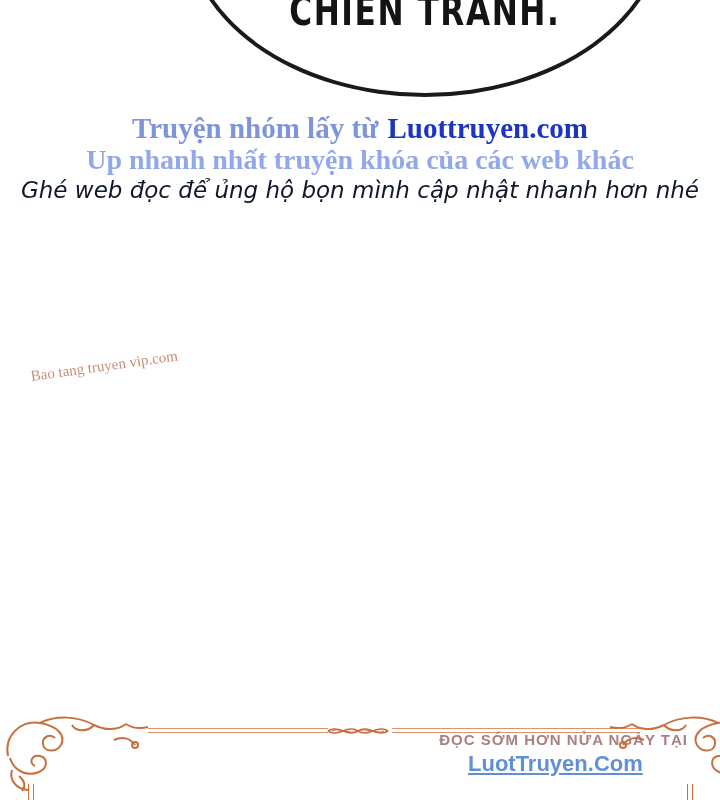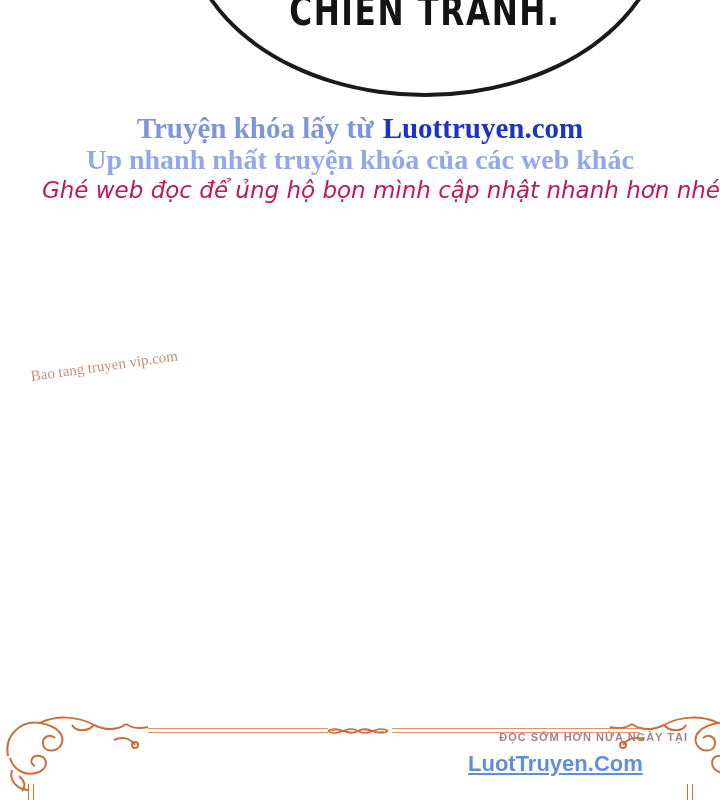--- a/index.html
+++ b/index.html
@@ -26,22 +26,21 @@
   .credits{position:absolute;left:0;top:112px;width:720px;text-align:center;}
   .credit-line1{font-family:"Liberation Serif",serif;font-weight:bold;font-size:29px;line-height:32px;}
   .credit-line1 .prefix{color:#8094da;margin-right:9px;}
   .credit-line1 .site{color:#1c33c4;}
   .credit-line2{
     font-family:"Liberation Serif",serif;font-weight:bold;font-size:28px;line-height:31px;
     color:#93a8ea;
   }
   .credit-line3{
     font-family:"DejaVu Sans",sans-serif;font-style:italic;font-size:23px;line-height:30px;
-    color:#be185d;
-    text-align:right;
+    color:#0f172a;
   }
   
   .watermark{
     position:absolute;left:32px;top:368px;
     font-family:"Liberation Serif",serif;font-size:15px;color:#bf7a5e;opacity:.85;
     transform:rotate(-8deg);transform-origin:left bottom;white-space:nowrap;
   }
   
   .rule{
     position:absolute;height:3px;box-sizing:content-box;
@@ -54,21 +53,21 @@
   .flourish-left{left:2px;}
   .flourish-right{left:606px;transform:scaleX(-1);}
   .vline{
     position:absolute;width:4px;height:16px;top:784px;
     border-left:1.5px solid #c96f3c;border-right:1.5px solid #c96f3c;z-index:3;
   }
   .vline-left{left:28px;}
   .vline-right{left:687px;}
   .teaser{
     position:absolute;left:410px;top:731px;width:278px;text-align:right;
-    font-family:"Liberation Sans",sans-serif;font-weight:bold;font-size:11px;
+    font-family:"Liberation Sans",sans-serif;font-weight:bold;font-size:15px;
     letter-spacing:1px;color:#a98082;z-index:2;white-space:nowrap;
   }
   .support{
     position:absolute;left:0;top:750px;width:720px;text-align:center;
     font-family:"Liberation Serif",serif;font-size:41px;line-height:50px;
     color:#c43d1e;z-index:2;white-space:nowrap;
   }
   .foot-site{
     position:absolute;left:468px;top:751px;
     font-family:"Liberation Sans",sans-serif;font-weight:bold;font-size:22px;
@@ -80,21 +79,21 @@
 
 <div class="page">
 
   <div class="bubble-outline"></div>
   <div class="bubble-text">
     <span>CHIẾN TRANH.</span>
   </div>
 
   <div class="credits">
     <div class="credit-line1">
-      <span class="prefix">Truyện khóa lấy từ</span><span class="site">Luottruyen.com</span>
+      <span class="prefix">Truyện nhóm lấy từ</span><span class="site">Luottruyen.com</span>
     </div>
     <div class="credit-line2">Up nhanh nhất truyện khóa của các web khác</div>
     <div class="credit-line3">Ghé web đọc để ủng hộ bọn mình cập nhật nhanh hơn nhé</div>
   </div>
 
   <div class="watermark">Bao tang truyen vip.com</div>
 
   <div class="rule rule-left"></div>
   <div class="rule rule-right"></div>
 

